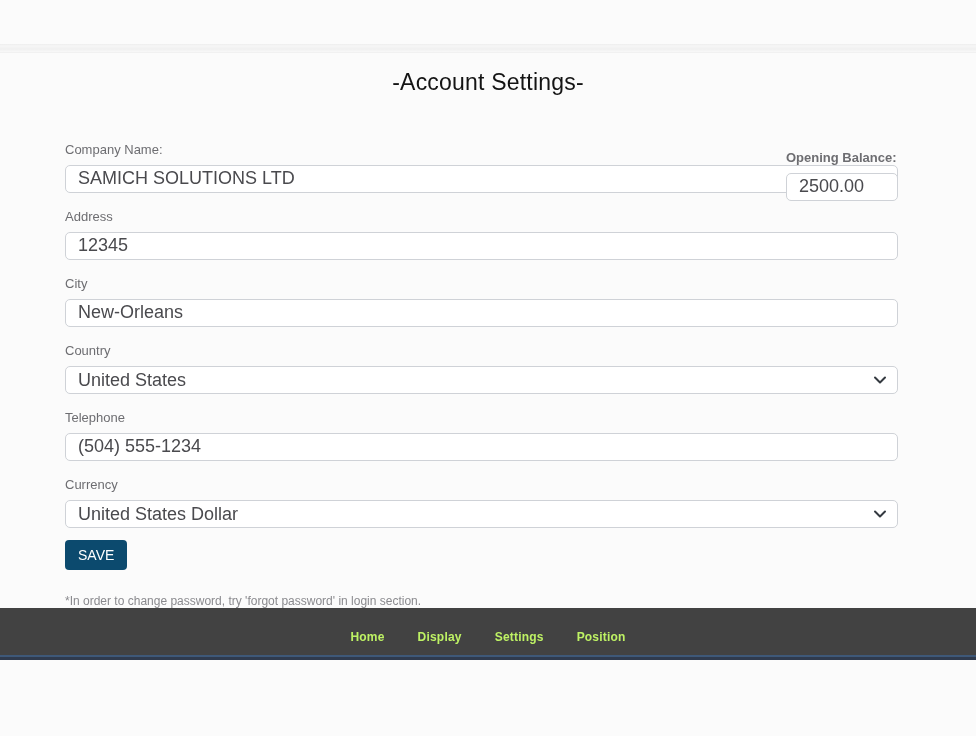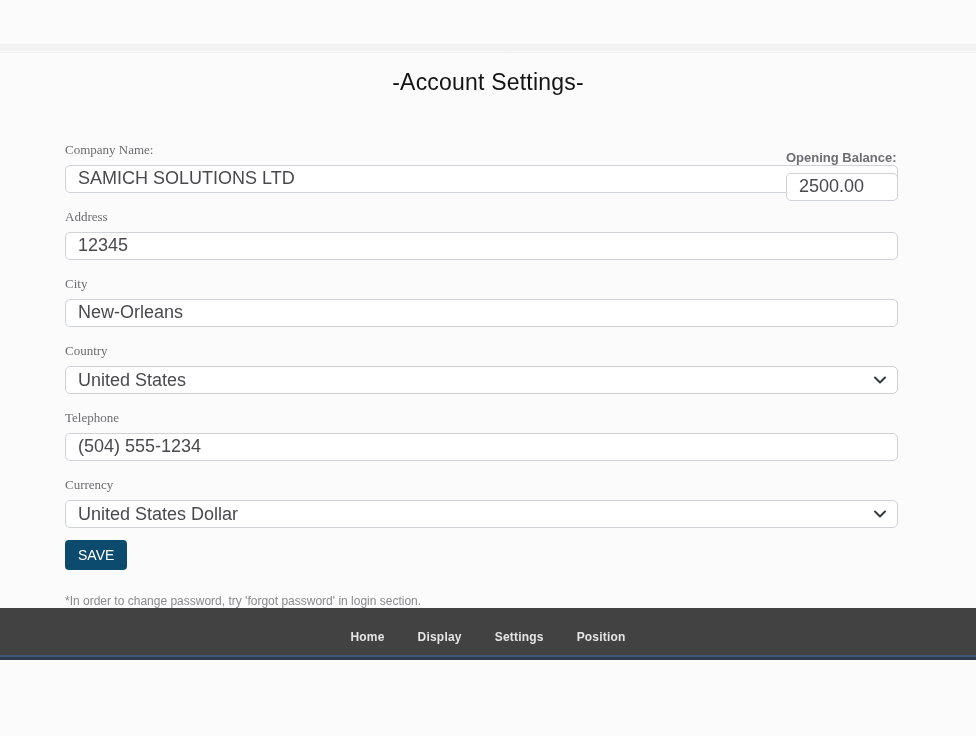--- a/index.html
+++ b/index.html
@@ -61,21 +61,21 @@
   .opening-balance {
     position: absolute;
     top: 8px;
     right: 0;
     width: 112px;
   }
   .opening-balance .field-label { margin-bottom: 7px; font-weight: bold; }
 
   .form-group { margin-top: 16px; }
   .form-group.first { margin-top: 46px; }
-  .form-group .field-label { margin-bottom: 7px; font-family: Liberation Serif, serif; }
+  .form-group .field-label { margin-bottom: 7px; }
 
   .select-wrap { position: relative; }
   .select-input {
     appearance: none;
     -webkit-appearance: none;
     padding-right: 34px;
   }
   .chevron {
     position: absolute;
     right: 10px;
@@ -108,21 +108,21 @@
   .footer {
     height: 91px;
     background: #424242;
     display: flex;
     align-items: center;
     justify-content: center;
     padding-top: 10px;
   }
   .footer-nav { display: flex; gap: 33px; }
   .footer-link {
-    color: #e5e5e5;
+    color: #bef264;
     font-size: 12px;
     font-weight: 700;
     text-decoration: none;
     letter-spacing: 0.2px;
     cursor: pointer;
   }
 
   .bottom-bar {
     height: 8px;
     background: #2f3a4d;

